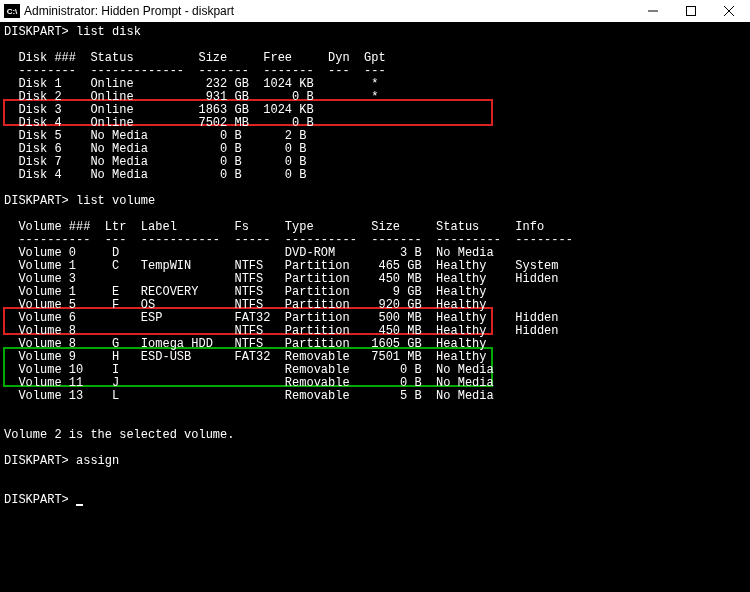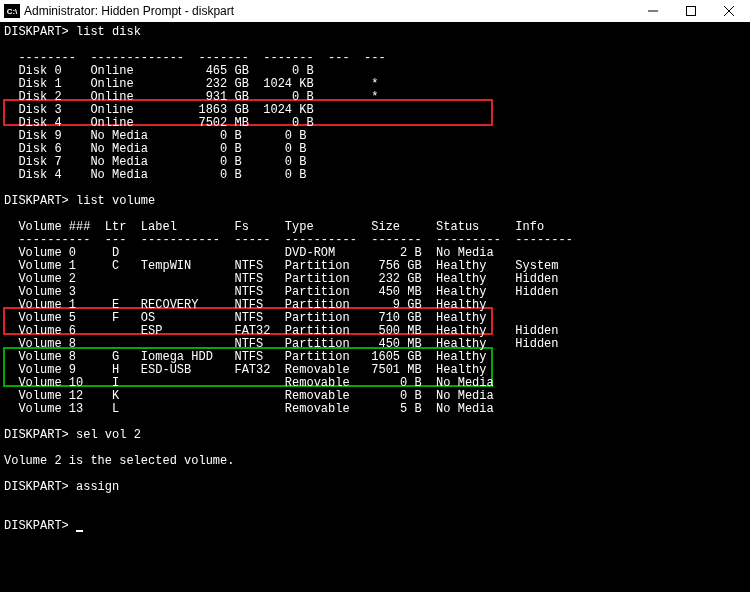--- a/index.html
+++ b/index.html
@@ -133,52 +133,50 @@
   </div>
 
   <div class="terminal">
 
     <div class="highlight-red" style="top:77px;height:27px;"></div>
     <div class="highlight-red" style="top:285px;height:28px;"></div>
     <div class="highlight-green" style="top:325px;height:40px;"></div>
 
     <div class="line"><span>DISKPART&gt;</span> <span>list disk</span></div>
     <div class="line"> </div>
+    <div class="line">  Disk ###  Status         Size     Free     Dyn  Gpt</div>
     <div class="line">  --------  -------------  -------  -------  ---  ---</div>
-    <div class="line">  Disk 0    Online          465 GB      0 B</div>
     <div class="line">  Disk 1    Online          232 GB  1024 KB        *</div>
     <div class="line">  Disk 2    Online          931 GB      0 B        *</div>
     <div class="line">  Disk 3    Online         1863 GB  1024 KB</div>
     <div class="line">  Disk 4    Online         7502 MB      0 B</div>
-    <div class="line">  Disk 9    No Media          0 B      0 B</div>
+    <div class="line">  Disk 5    No Media          0 B      2 B</div>
     <div class="line">  Disk 6    No Media          0 B      0 B</div>
     <div class="line">  Disk 7    No Media          0 B      0 B</div>
     <div class="line">  Disk 4    No Media          0 B      0 B</div>
     <div class="line"> </div>
 
     <div class="line"><span>DISKPART&gt;</span> <span>list volume</span></div>
     <div class="line"> </div>
     <div class="line">  Volume ###  Ltr  Label        Fs     Type        Size     Status     Info</div>
     <div class="line">  ----------  ---  -----------  -----  ----------  -------  ---------  --------</div>
-    <div class="line">  Volume 0     D                       DVD-ROM         2 B  No Media</div>
-    <div class="line">  Volume 1     C   TempWIN      NTFS   Partition    756 GB  Healthy    System</div>
-    <div class="line">  Volume 2                      NTFS   Partition    232 GB  Healthy    Hidden</div>
+    <div class="line">  Volume 0     D                       DVD-ROM         3 B  No Media</div>
+    <div class="line">  Volume 1     C   TempWIN      NTFS   Partition    465 GB  Healthy    System</div>
     <div class="line">  Volume 3                      NTFS   Partition    450 MB  Healthy    Hidden</div>
     <div class="line">  Volume 1     E   RECOVERY     NTFS   Partition      9 GB  Healthy</div>
-    <div class="line">  Volume 5     F   OS           NTFS   Partition    710 GB  Healthy</div>
+    <div class="line">  Volume 5     F   OS           NTFS   Partition    920 GB  Healthy</div>
     <div class="line">  Volume 6         ESP          FAT32  Partition    500 MB  Healthy    Hidden</div>
     <div class="line">  Volume 8                      NTFS   Partition    450 MB  Healthy    Hidden</div>
     <div class="line">  Volume 8     G   Iomega HDD   NTFS   Partition   1605 GB  Healthy</div>
     <div class="line">  Volume 9     H   ESD-USB      FAT32  Removable   7501 MB  Healthy</div>
     <div class="line">  Volume 10    I                       Removable       0 B  No Media</div>
-    <div class="line">  Volume 12    K                       Removable       0 B  No Media</div>
+    <div class="line">  Volume 11    J                       Removable       0 B  No Media</div>
     <div class="line">  Volume 13    L                       Removable       5 B  No Media</div>
     <div class="line"> </div>
 
-    <div class="line"><span>DISKPART&gt;</span> <span>sel vol 2</span></div>
     <div class="line"> </div>
     <div class="line">Volume 2 is the selected volume.</div>
     <div class="line"> </div>
 
     <div class="line"><span>DISKPART&gt;</span> <span>assign</span></div>
     <div class="line"> </div>
     <div class="line"> </div>
 
     <div class="line"><span>DISKPART&gt;</span> <span class="cursor"></span></div>
   </div>

